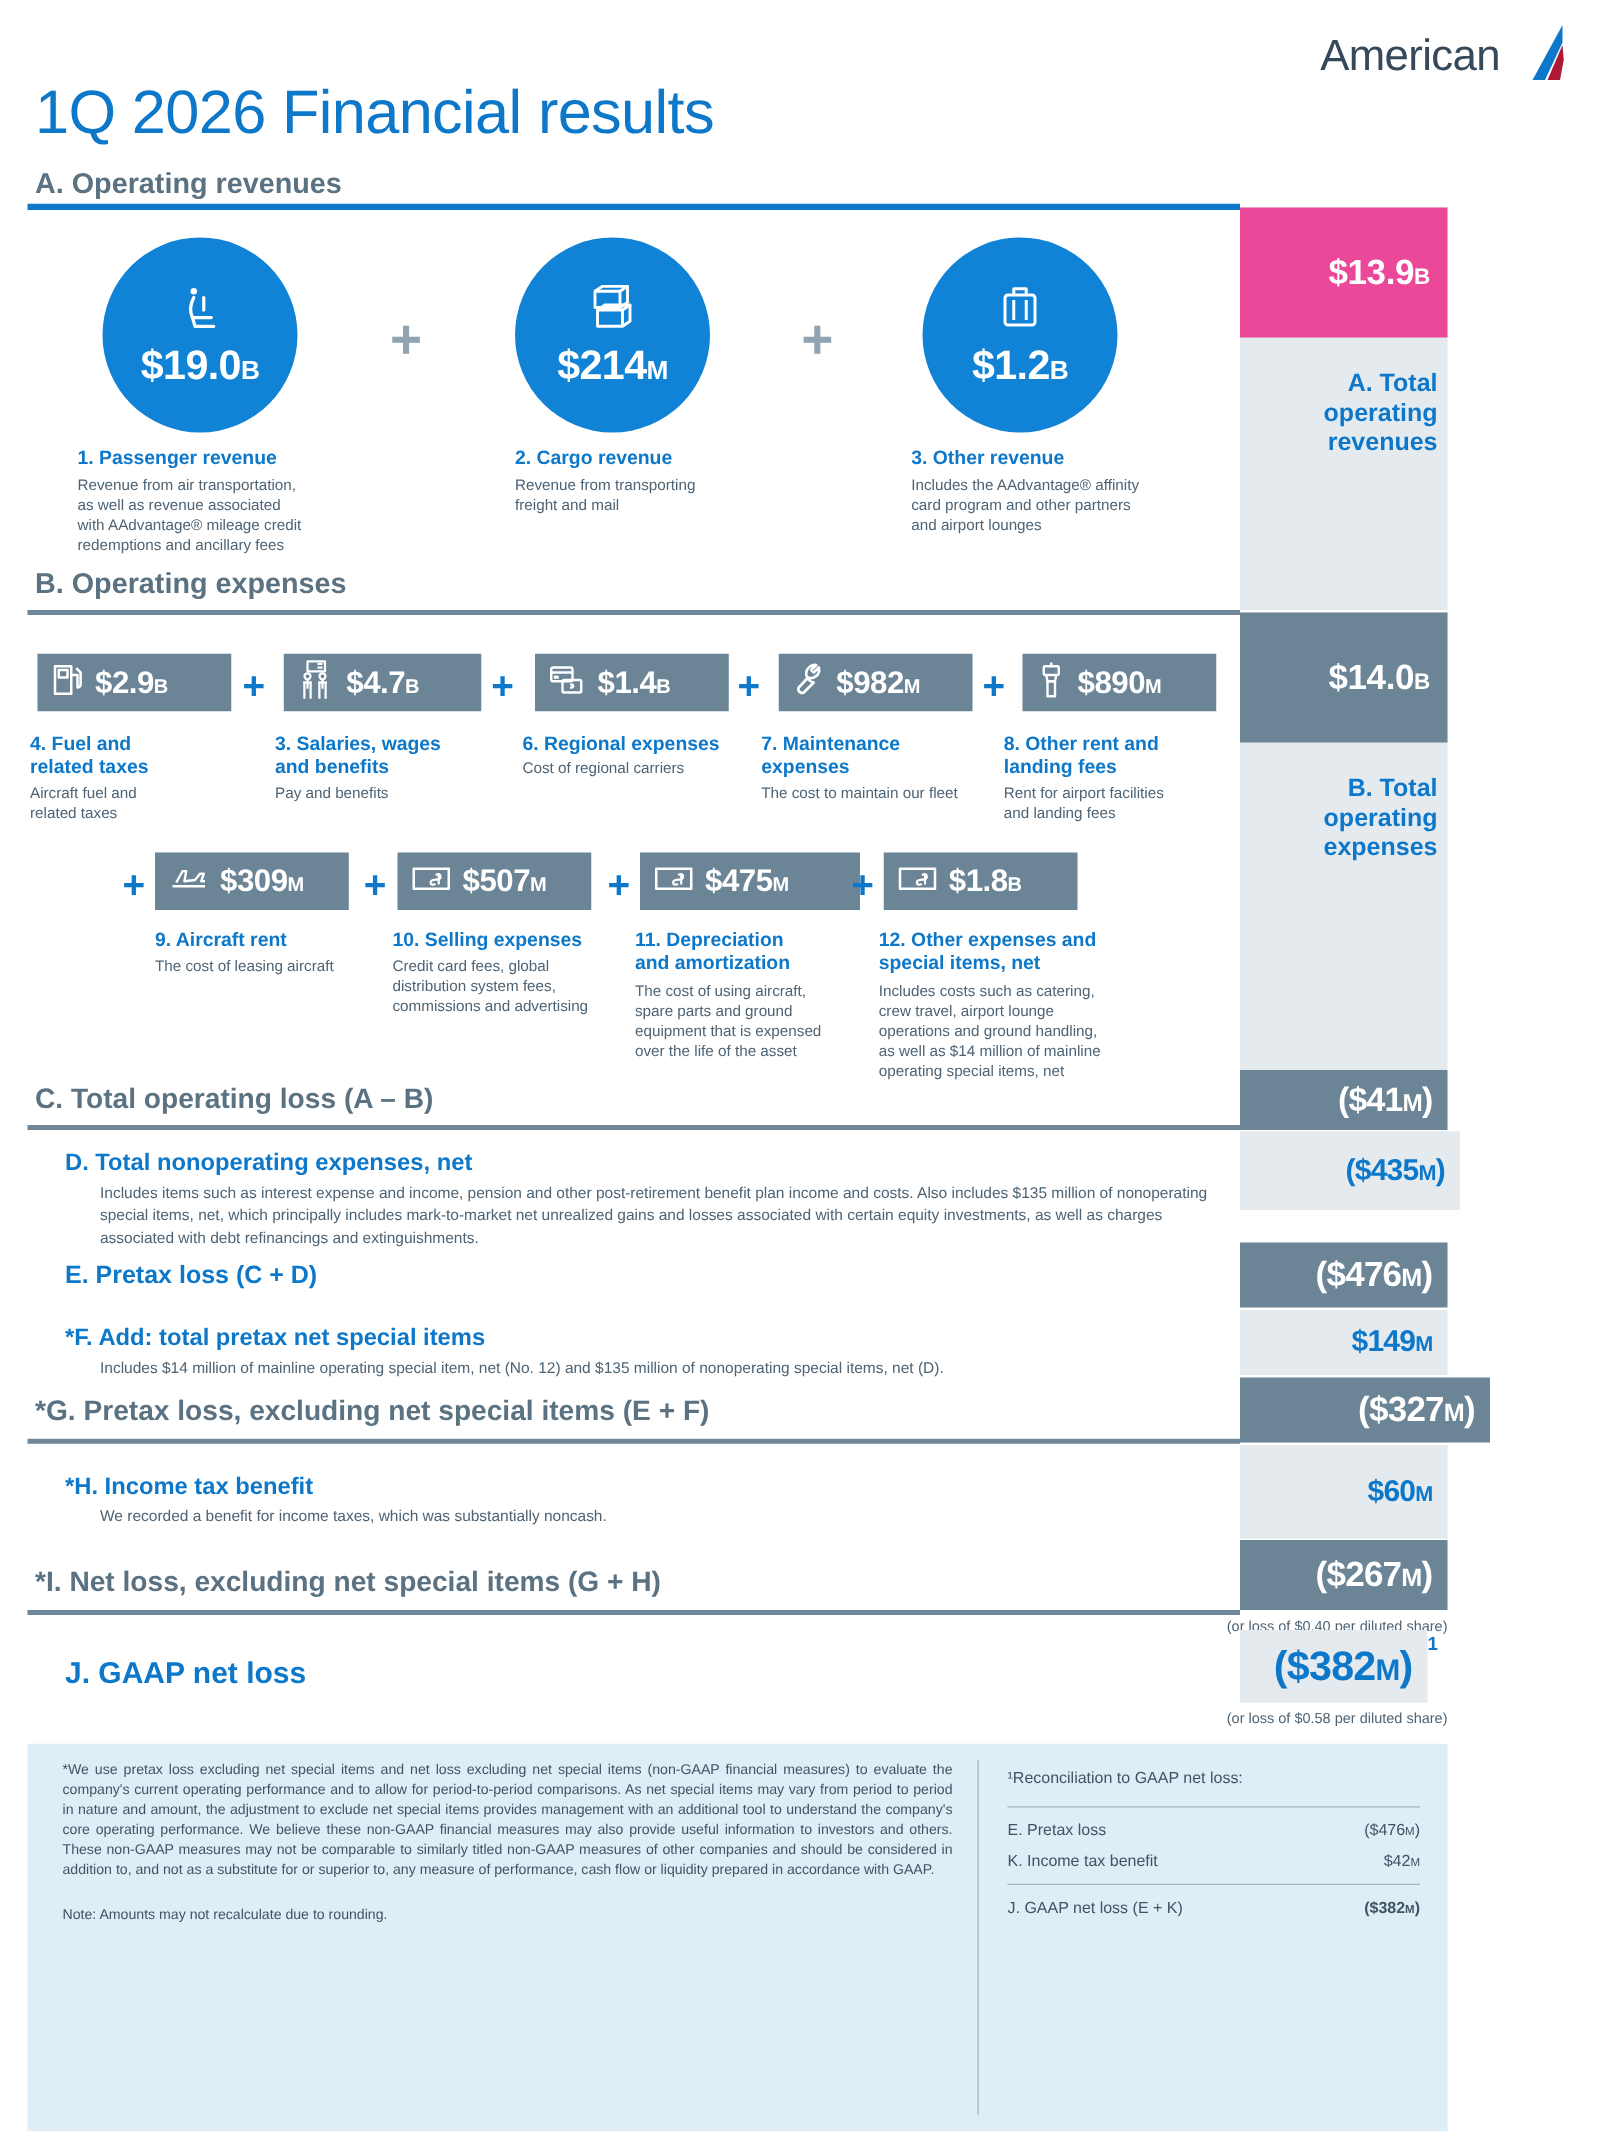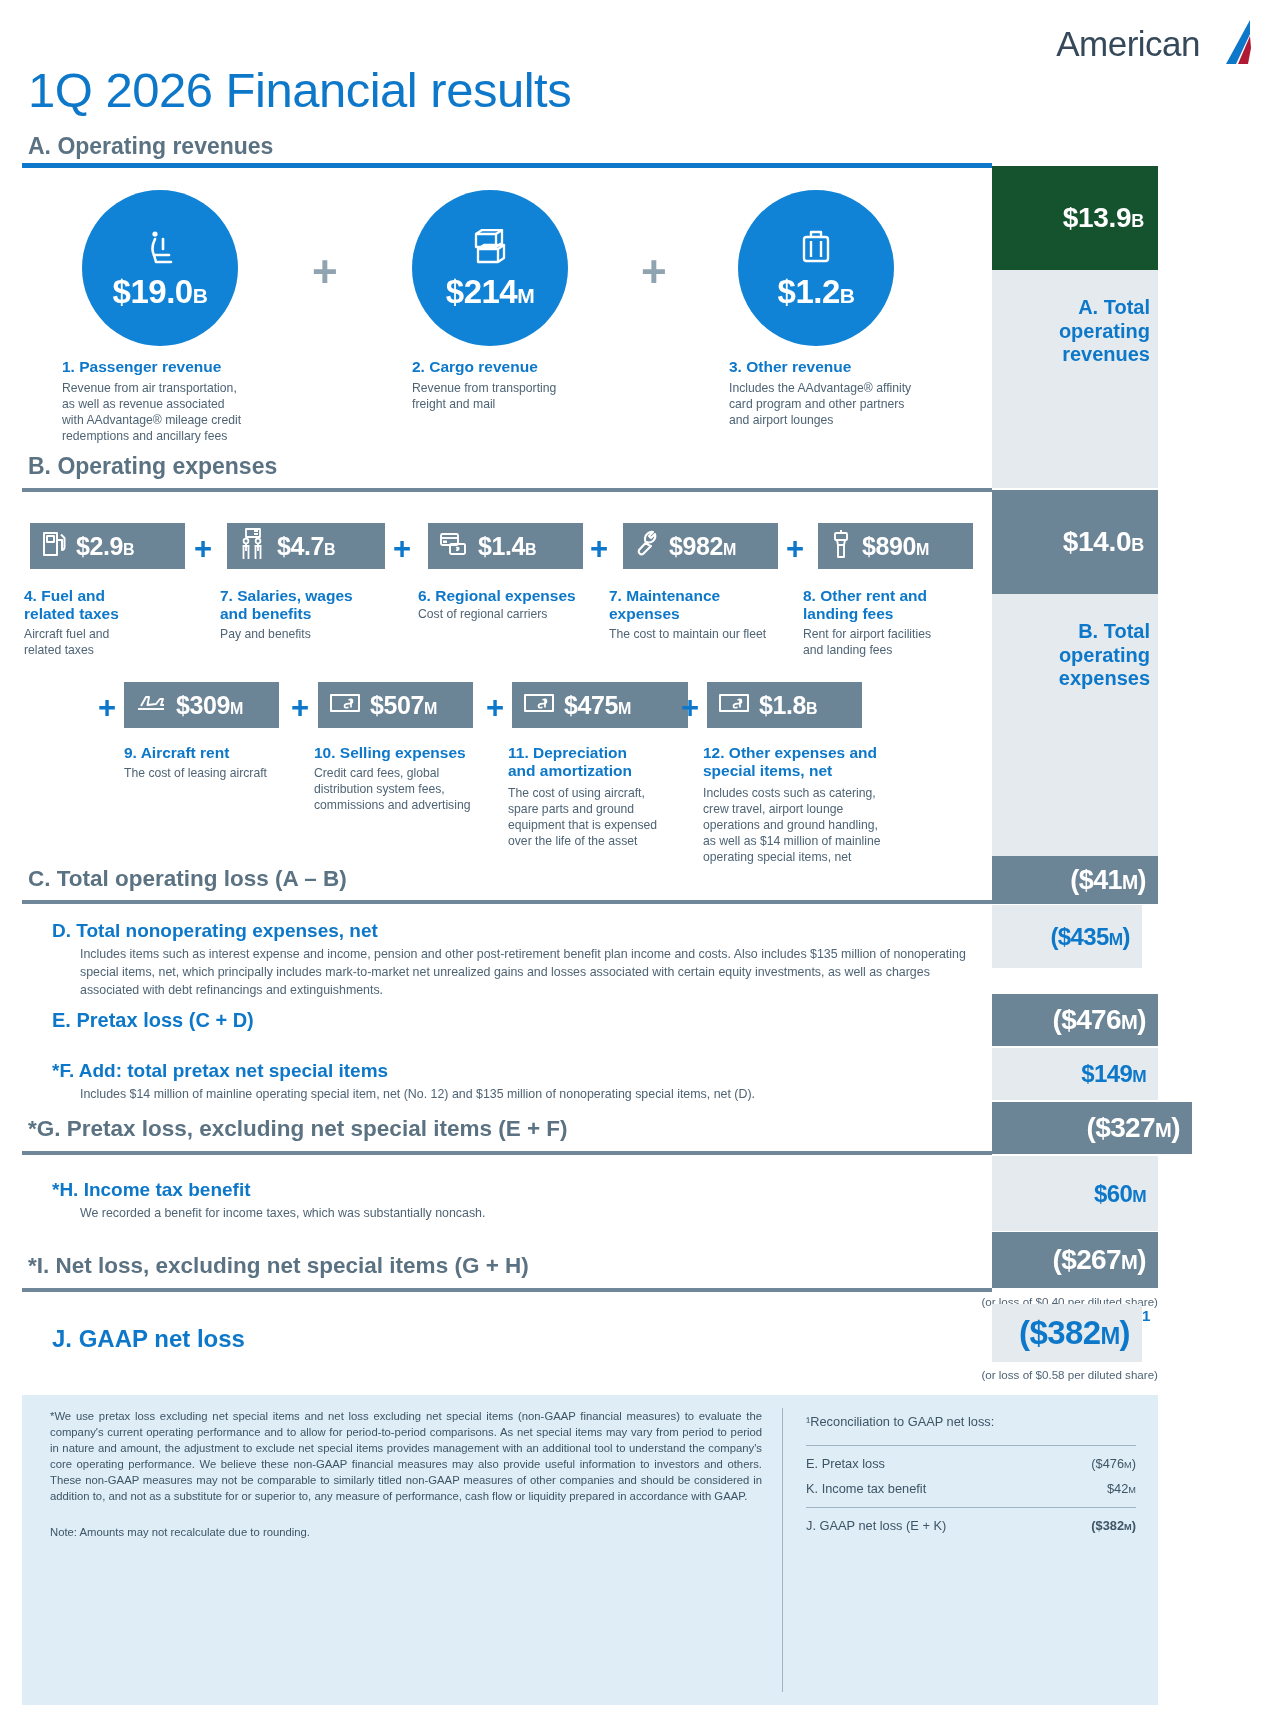--- a/index.html
+++ b/index.html
@@ -51,21 +51,21 @@
   .item-title {
     position: absolute; color: #0d78c9; font-size: 15.5px; font-weight: bold; line-height: 1.18;
   }
   .item-desc {
     position: absolute; color: #4e6475; font-size: 12.2px; line-height: 1.32;
   }
 
   
   .total-band { position: absolute; background: #e4eaee; }
   .total-blue {
-    position: absolute; background: #14532d; display: flex;
+    position: absolute; background: #ec4899; display: flex;
     align-items: center; justify-content: flex-end; padding-right: 14px;
   }
   .total-blue .v { color: #fff; font-size: 28px; font-weight: bold; letter-spacing: -0.3px; }
   .total-blue .v .u { font-size: 18px; }
   .total-grey {
     position: absolute; background: #6b8496; display: flex;
     align-items: center; justify-content: flex-end; padding-right: 14px;
   }
   .total-grey .v { color: #fff; font-size: 28px; font-weight: bold; letter-spacing: -0.3px; }
   .total-grey .v .u { font-size: 18px; }
@@ -263,21 +263,21 @@
       </svg>
     </span>
     <span class="v"><span>$890</span><span class="u">M</span></span>
   </div>
 
   <div class="item-title" style="left:24px; top:587px; white-space:pre-line;">4. Fuel and
 related taxes</div>
   <div class="item-desc" style="left:24px; top:626px; width:180px; white-space:pre-line;">Aircraft fuel and
 related taxes</div>
 
-  <div class="item-title" style="left:220px; top:587px; white-space:pre-line;">7. Salaries, wages
+  <div class="item-title" style="left:220px; top:587px; white-space:pre-line;">3. Salaries, wages
 and benefits</div>
   <div class="item-desc" style="left:220px; top:626px; width:190px; white-space:pre-line;">Pay and benefits</div>
 
   <div class="item-title" style="left:418px; top:587px; white-space:pre-line;">6. Regional expenses</div>
   <div class="item-desc" style="left:418px; top:606px; width:195px; white-space:pre-line;">Cost of regional carriers</div>
 
   <div class="item-title" style="left:609px; top:587px; white-space:pre-line;">7. Maintenance
 expenses</div>
   <div class="item-desc" style="left:609px; top:626px; width:210px; white-space:pre-line;">The cost to maintain our fleet</div>
 
@@ -363,21 +363,21 @@
 expenses</div>
 
   <div class="sum-title grey" style="left:28px; top:866px; font-size:22.5px;">C. Total operating loss (A – B)</div>
   <div class="rule-grey" style="left:22px; top:900px; width:970px; height:4px;"></div>
   <div class="val-box grey" style="left:992px; top:856px; width:166px; height:48px;">
     <span class="v" style="font-size:27px;"><span>($41</span><span class="u-sm">M</span><span>)</span></span>
   </div>
 
   <div class="sum-title" style="left:52px; top:920px; font-size:19px;">D. Total nonoperating expenses, net</div>
   <div class="sum-desc" style="left:80px; top:946px; width:890px;">Includes items such as interest expense and income, pension and other post-retirement benefit plan income and costs. Also includes $135 million of nonoperating special items, net, which principally includes mark-to-market net unrealized gains and losses associated with certain equity investments, as well as charges associated with debt refinancings and extinguishments.</div>
-  <div class="val-box light" style="left:992px; top:905px; width:150px; height:63px;">
+  <div class="val-box light" style="left:992px; top:905px; width:176px; height:63px;">
     <span class="v" style="font-size:24px;"><span>($435</span><span class="u-sm">M</span><span>)</span></span>
   </div>
 
   <div class="sum-title" style="left:52px; top:1009px; font-size:20px;">E. Pretax loss (C + D)</div>
   <div class="val-box grey" style="left:992px; top:994px; width:166px; height:52px;">
     <span class="v" style="font-size:28px;"><span>($476</span><span class="u-sm">M</span><span>)</span></span>
   </div>
 
   <div class="sum-title" style="left:52px; top:1060px; font-size:19px;">*F. Add: total pretax net special items</div>
   <div class="sum-desc" style="left:80px; top:1086px; width:890px;">Includes $14 million of mainline operating special item, net (No. 12) and $135 million of nonoperating special items, net (D).</div>

